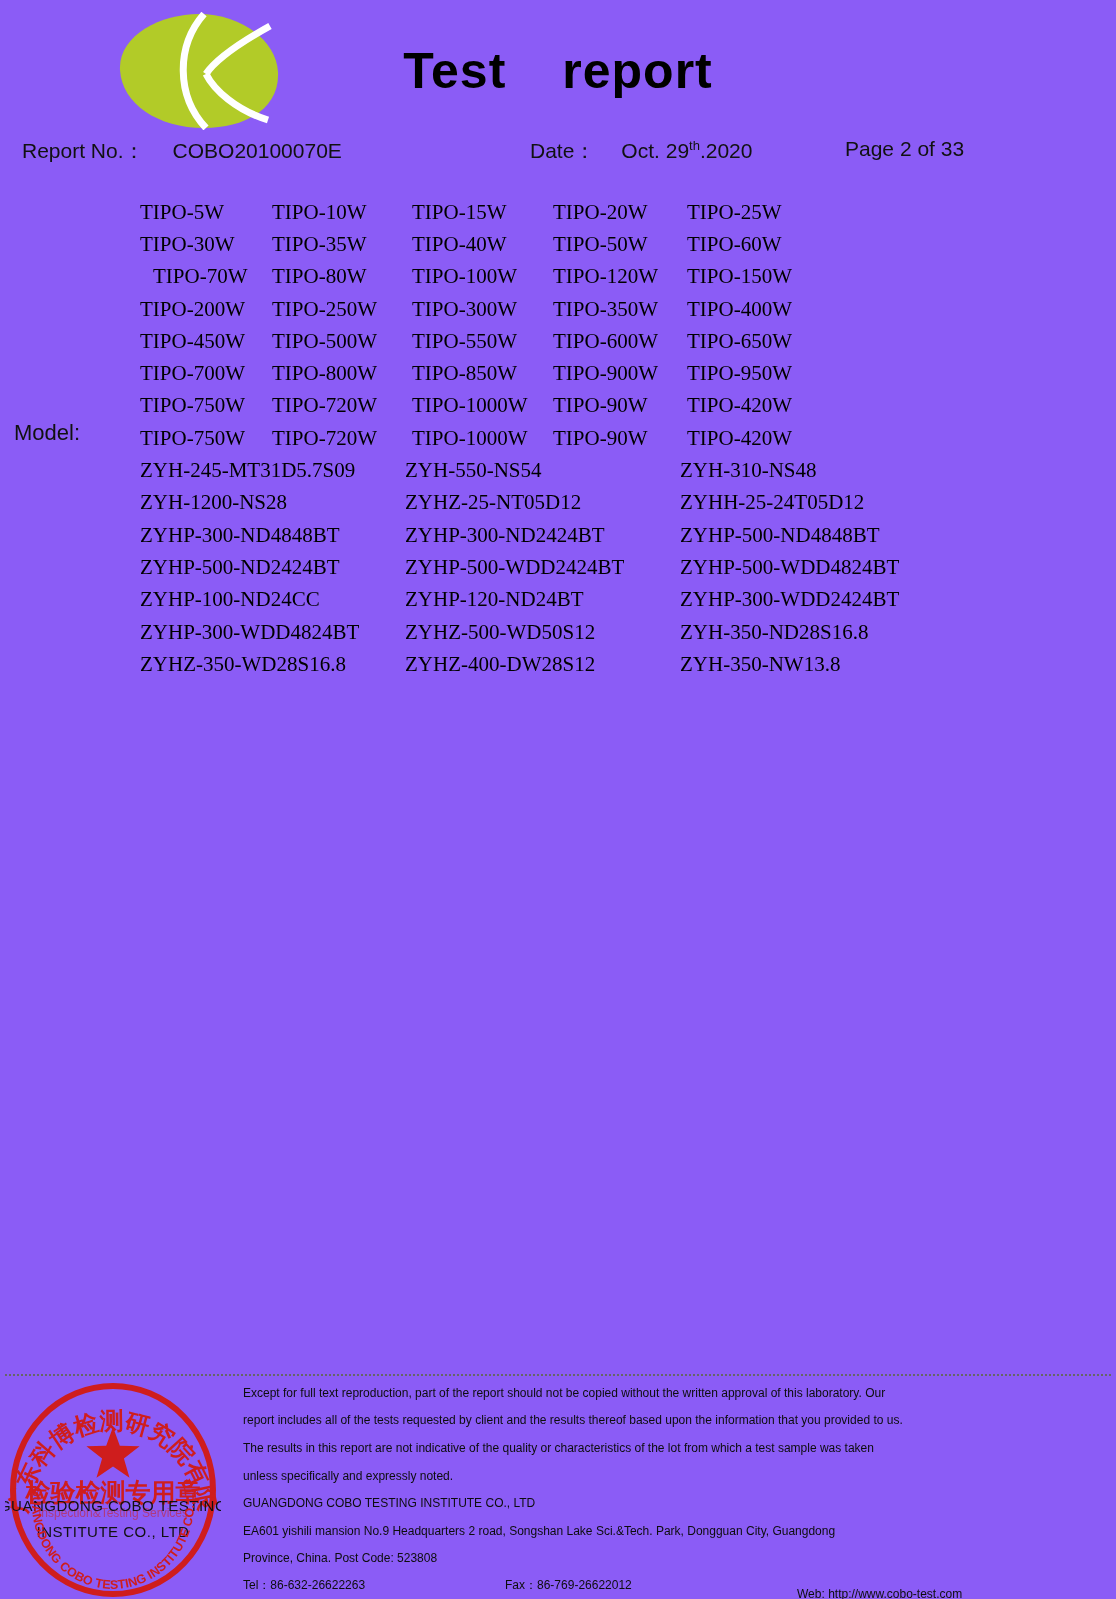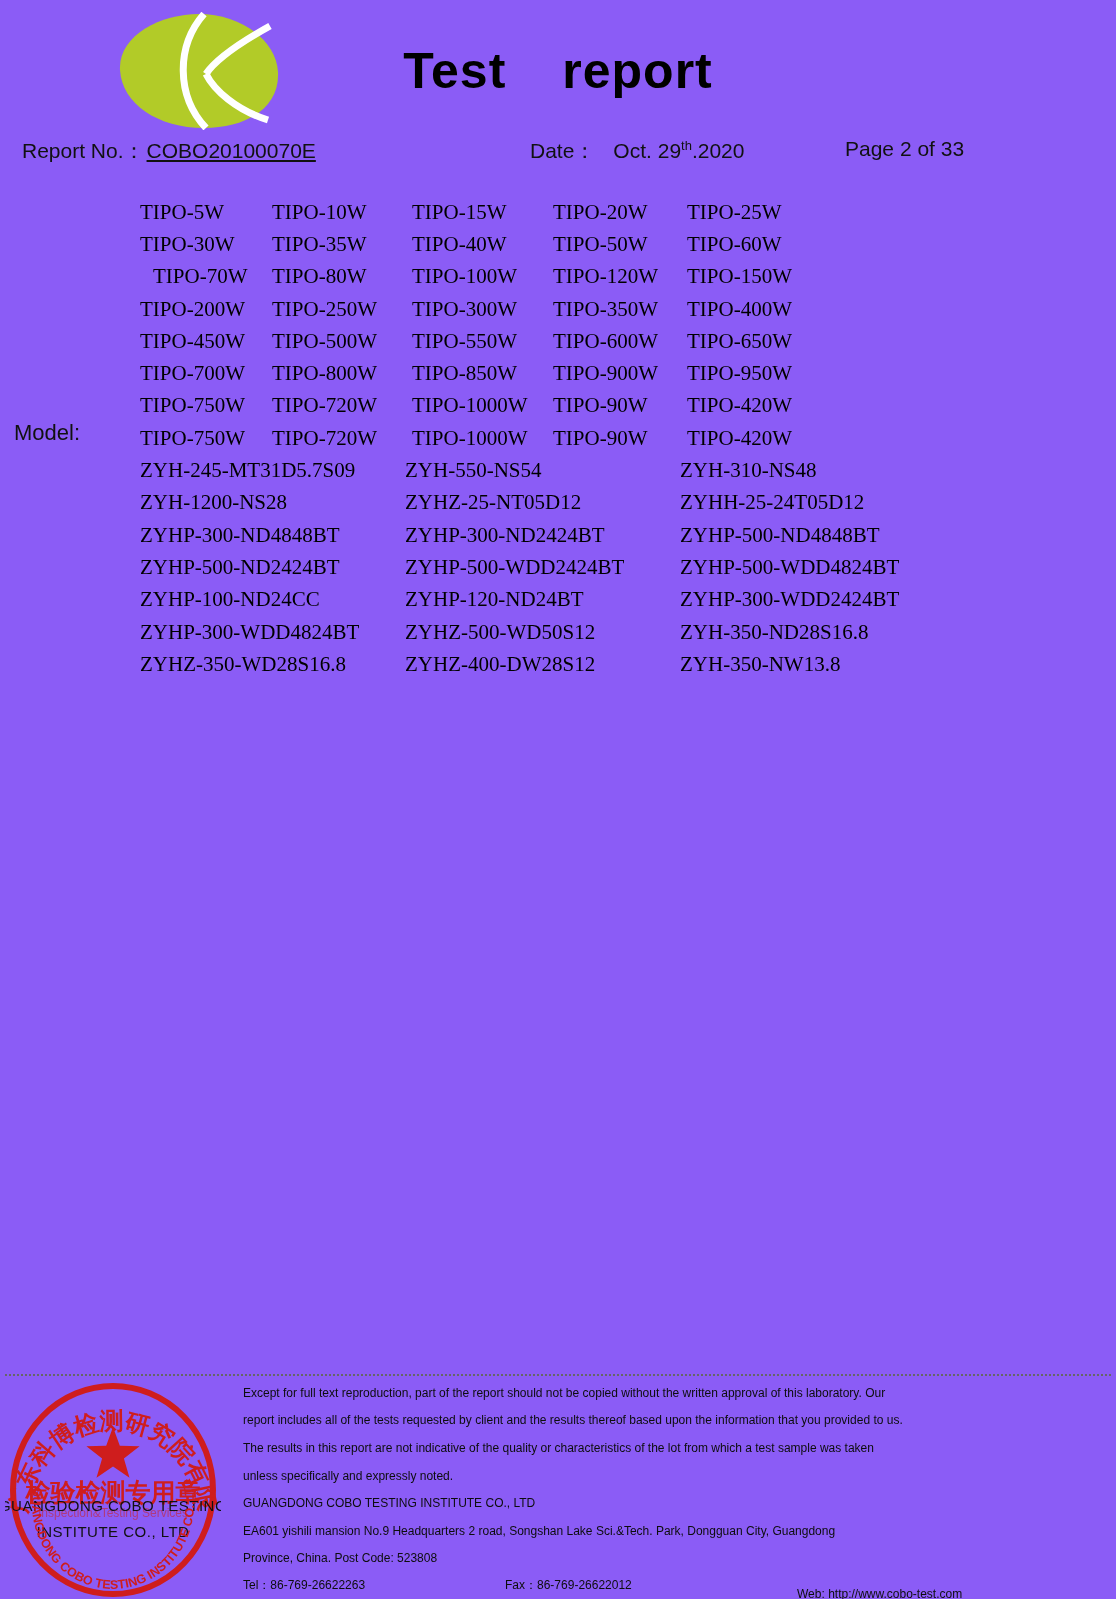--- a/index.html
+++ b/index.html
@@ -5,23 +5,23 @@
   html,body{margin:0;padding:0;background:#fff;}
   .page{position:relative;width:1116px;height:1599px;background:#8b5cf6;overflow:hidden;
         font-family:"Liberation Sans",sans-serif;color:#000;}
 
   
   .logo{position:absolute;left:118px;top:12px;width:162px;height:118px;}
   .title{position:absolute;left:0;top:42px;width:100%;display:flex;justify-content:center;gap:56px;
          font-size:50px;font-weight:bold;letter-spacing:1px;color:#000;}
   .meta{position:absolute;left:0;top:137px;width:100%;height:30px;font-size:21px;color:#111;}
   .meta .rno{position:absolute;left:22px;}
-  .meta .rno .val{margin-left:2px;text-decoration:underline;}
+  .meta .rno .val{margin-left:28px;}
   .meta .date{position:absolute;left:530px;}
-  .meta .date .val{margin-left:18px;}
+  .meta .date .val{margin-left:26px;}
   .meta .date sup{font-size:13px;}
   .meta .pg{position:absolute;left:845px;}
 
   
   .model-label{position:absolute;left:14px;top:420px;font-size:22px;color:#111;}
   .model-table{position:absolute;left:140px;top:196px;width:840px;
                font-family:"Liberation Serif","DejaVu Serif",serif;font-size:21px;color:#000;}
   .mrow{display:flex;height:32.3px;align-items:center;}
   .mcell{box-sizing:border-box;white-space:nowrap;}
   .cols5 .mcell:nth-child(1){width:132px;}
@@ -170,21 +170,21 @@
     <div>
         <div class="fline">Except for full text reproduction, part of the report should not be copied without the written approval of this laboratory. Our</div>
         <div class="fline">report includes all of the tests requested by client and the results thereof based upon the information that you provided to us.</div>
         <div class="fline">The results in this report are not indicative of the quality or characteristics of the lot from which a test sample was taken</div>
         <div class="fline">unless specifically and expressly noted.</div>
       </div>
     <div class="fline">GUANGDONG COBO TESTING INSTITUTE CO., LTD</div>
     <div class="fline">EA601 yishili mansion No.9 Headquarters 2 road, Songshan Lake Sci.&amp;Tech. Park, Dongguan City, Guangdong</div>
     <div class="fline">Province, China. Post Code: 523808</div>
     <div class="fline telline">
-      <span class="tel"><span>Tel：</span><span>86-769-26622263</span></span>
+      <span class="tel"><span>Tel：</span><span>86-632-26622263</span></span>
       <span class="fax"><span>Fax：</span><span>86-769-26622012</span></span>
       <span class="web"><span>Web:</span>&nbsp;<span>http://www.cobo-test.com</span></span>
     </div>
   </div>
 
   <svg class="stamp" viewBox="0 0 216 216">
     <defs>
       <path id="arcTop" d="M 22,135 A 86,89 0 1 1 194,135" fill="none"></path>
       <path id="arcBottom" d="M 30,98 A 81,85 0 1 0 186,98" fill="none"></path>
     </defs>

